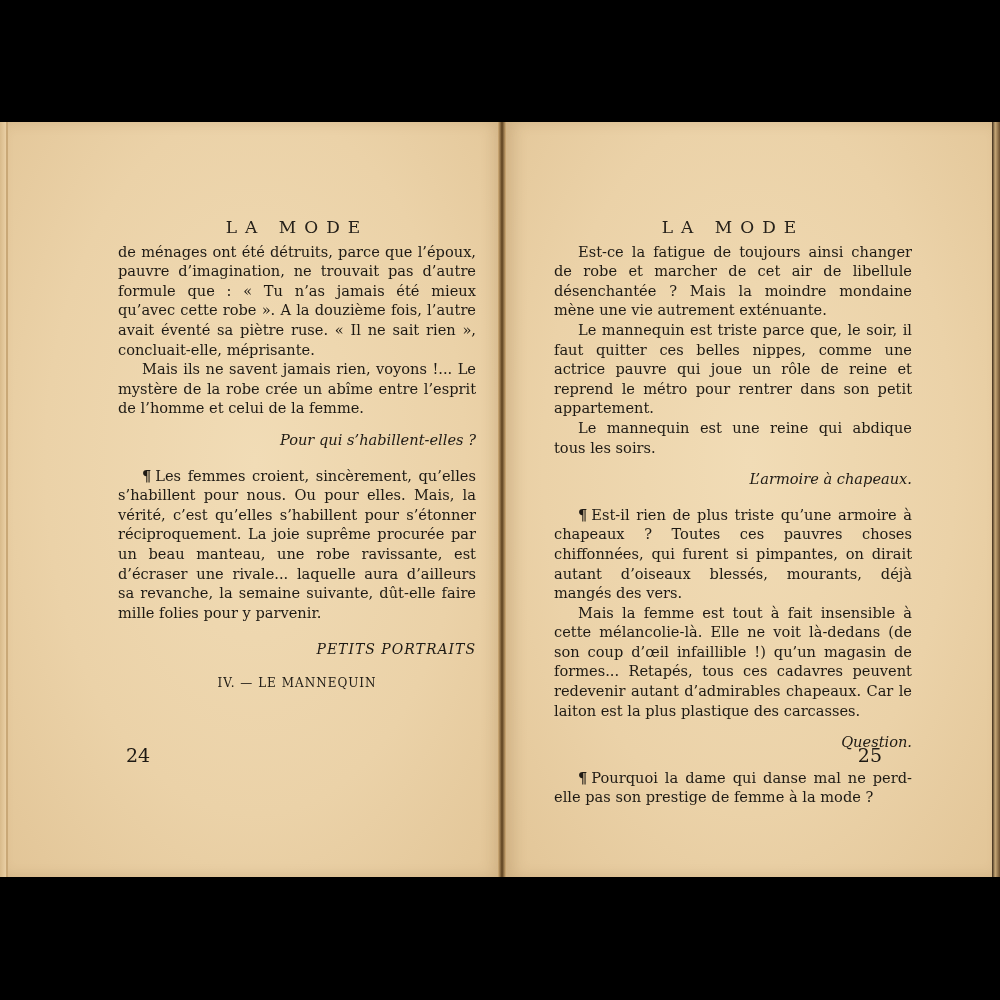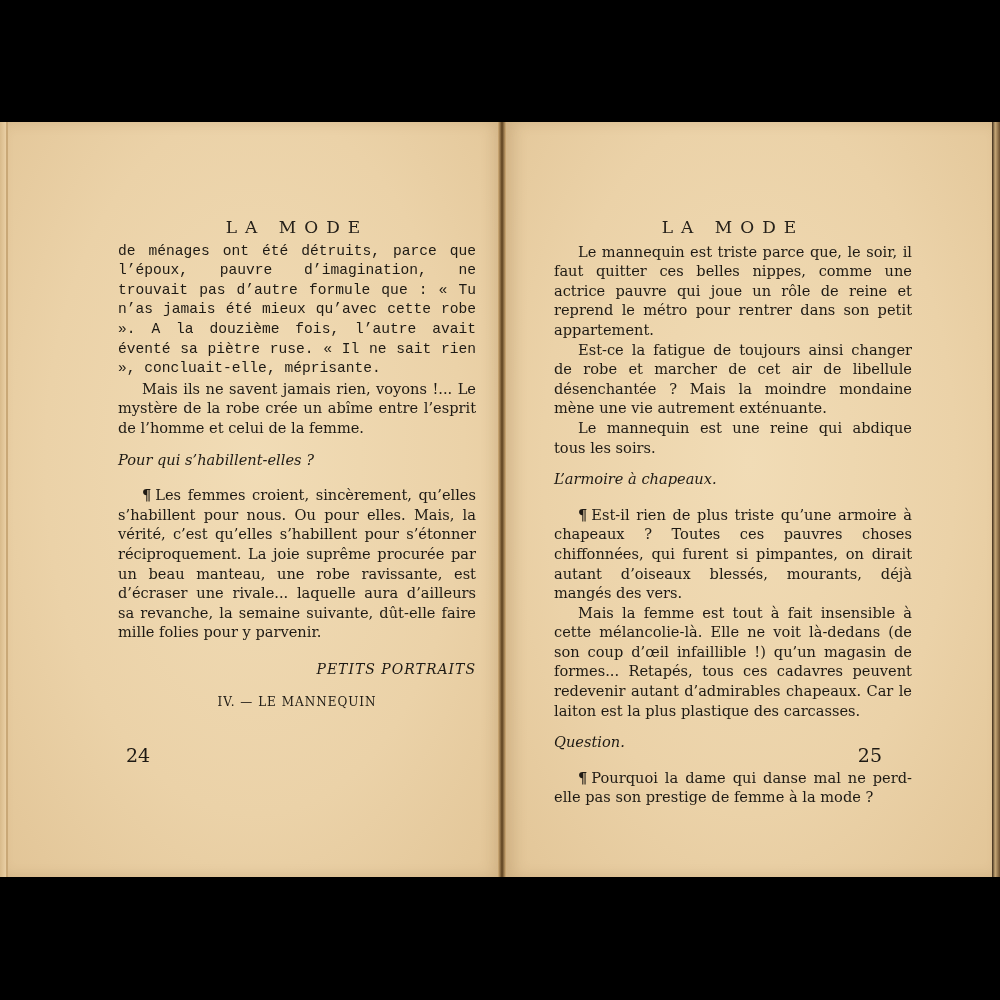--- a/index.html
+++ b/index.html
@@ -21,22 +21,22 @@
   .gutter { position: absolute; left: 498px; top: 0; width: 8px; height: 755px; background: linear-gradient(90deg,#d4b07a,#5a3f1e 50%,#d4b07a); }
   .edge-right { position: absolute; left: 992px; top: 0; width: 8px; height: 755px; background: linear-gradient(90deg,#3a2a18,#c7a877 40%,#6b5030); }
 
   .col { position: absolute; top: 96px; width: 358px; color: #1e1a14; font-size: 14.6px; line-height: 19.6px; }
   .left .col { left: 110px; }
   .right .col { left: 48px; }
   .header {
     text-align: center; font-size: 17px; letter-spacing: 8px; margin: 0 0 4px 0; color: #26211a;
   }
   p { margin: 0; text-align: justify; text-indent: 24px; }
-  p.noindent { text-indent: 0; font-family: Liberation Mono, monospace; }
-  .ital-right { text-align: left; font-style: italic; margin: 12px 0 16px 0; text-indent: 0; }
+  p.noindent { text-indent: 0; }
+  .ital-right { text-align: right; font-style: italic; margin: 12px 0 16px 0; text-indent: 0; }
   .section-title { text-align: right; font-style: italic; letter-spacing: 1px; margin: 18px 0 14px 0; text-indent: 0; font-size: 14px; }
   .subsection { text-align: center; font-size: 12px; letter-spacing: 1px; margin: 0 0 12px 0; text-indent: 0; }
   .pilcrow { font-weight: bold; margin-right: 4px; }
   .pagenum { position: absolute; top: 622px; font-size: 19px; color: #1e1a14; }
   .left .pagenum { left: 118px; }
   .right .pagenum { left: 828px; left: auto; right: 110px; }
 </style>
 </head>
 <body>
 
@@ -54,22 +54,22 @@
       <p class="subsection">IV. — LE MANNEQUIN</p>
     </div>
     <div class="pagenum">24</div>
   </div>
 
   <div class="gutter"></div>
 
   <div class="page right">
     <div class="col">
       <div class="header">LA MODE</div>
+      <p>Est-ce la fatigue de toujours ainsi changer de robe et marcher de cet air de libellule désenchantée ? Mais la moindre mondaine mène une vie autrement exténuante.</p>
       <p>Le mannequin est triste parce que, le soir, il faut quitter ces belles nippes, comme une actrice pauvre qui joue un rôle de reine et reprend le métro pour rentrer dans son petit appartement.</p>
-      <p>Est-ce la fatigue de toujours ainsi changer de robe et marcher de cet air de libellule désenchantée ? Mais la moindre mondaine mène une vie autrement exténuante.</p>
       <p>Le mannequin est une reine qui abdique tous les soirs.</p>
       <p class="ital-right">L’armoire à chapeaux.</p>
       <p><span class="pilcrow">¶</span><span>Est-il rien de plus triste qu’une armoire à chapeaux ? Toutes ces pauvres choses chiffonnées, qui furent si pimpantes, on dirait autant d’oiseaux blessés, mourants, déjà mangés des vers.</span></p>
       <p>Mais la femme est tout à fait insensible à cette mélancolie-là. Elle ne voit là-dedans (de son coup d’œil infaillible !) qu’un magasin de formes... Retapés, tous ces cadavres peuvent redevenir autant d’admirables chapeaux. Car le laiton est la plus plastique des carcasses.</p>
       <p class="ital-right">Question.</p>
       <p><span class="pilcrow">¶</span><span>Pourquoi la dame qui danse mal ne perd-elle pas son prestige de femme à la mode ?</span></p>
     </div>
     <div class="pagenum">25</div>
   </div>
 

